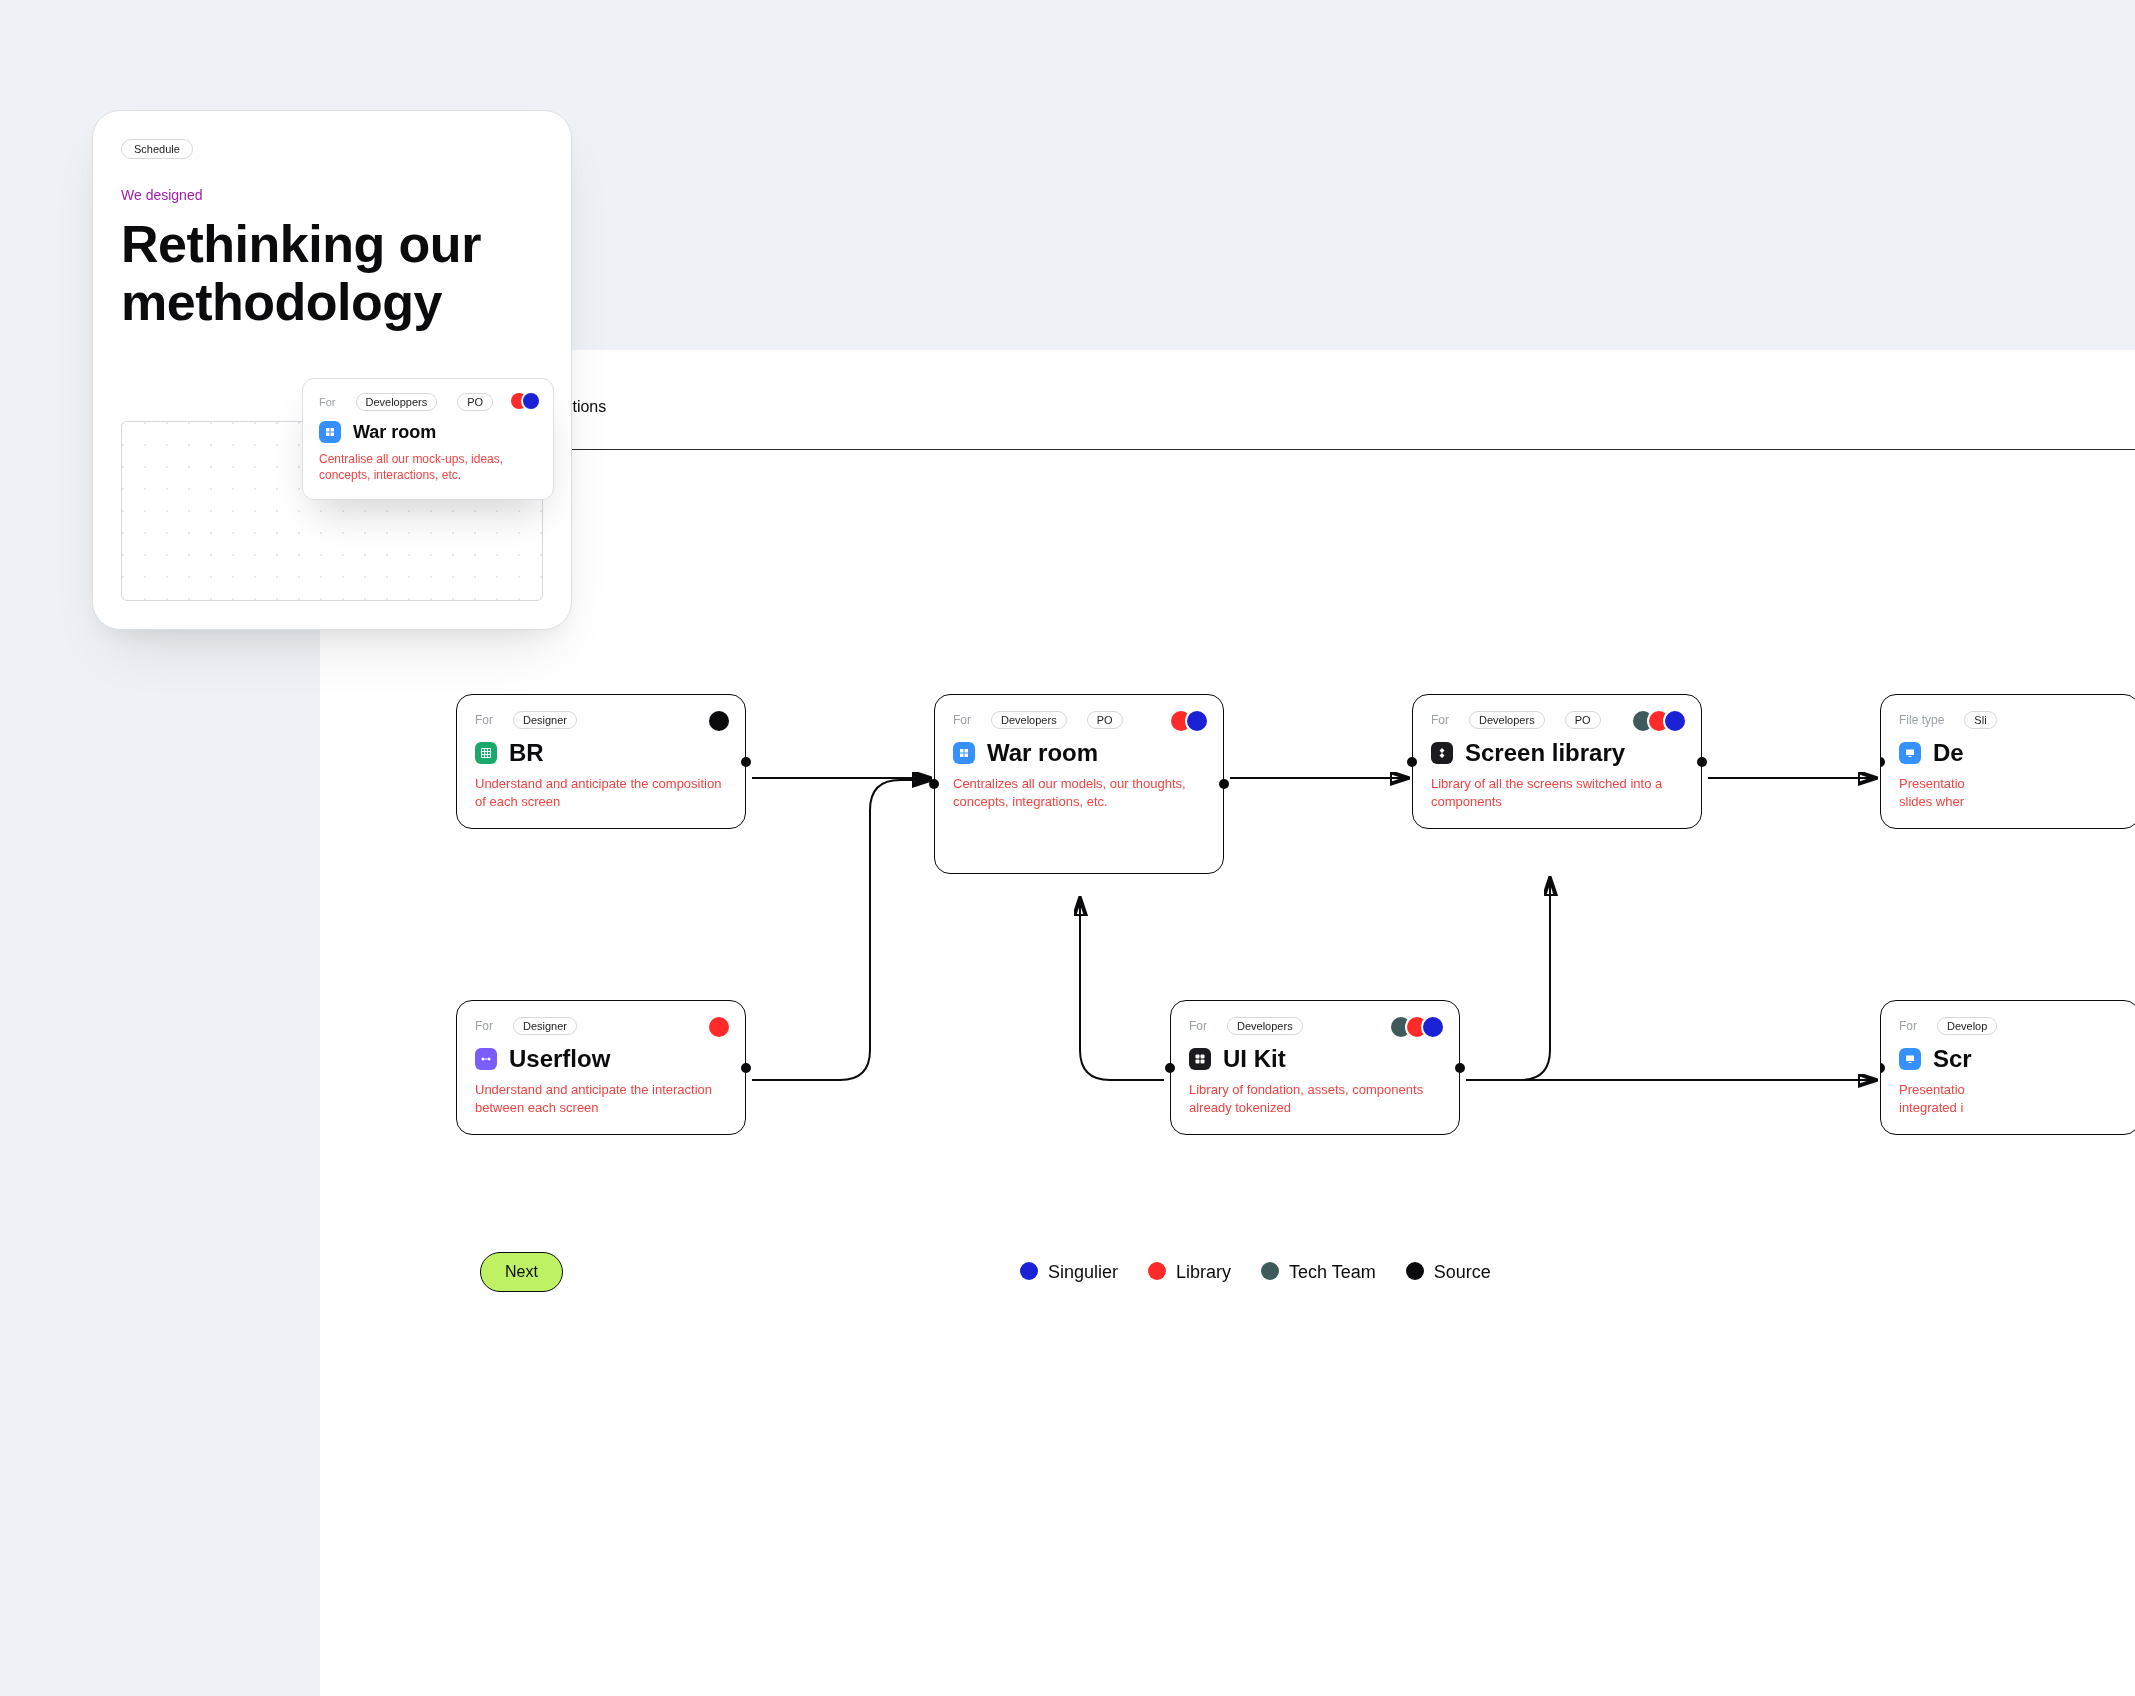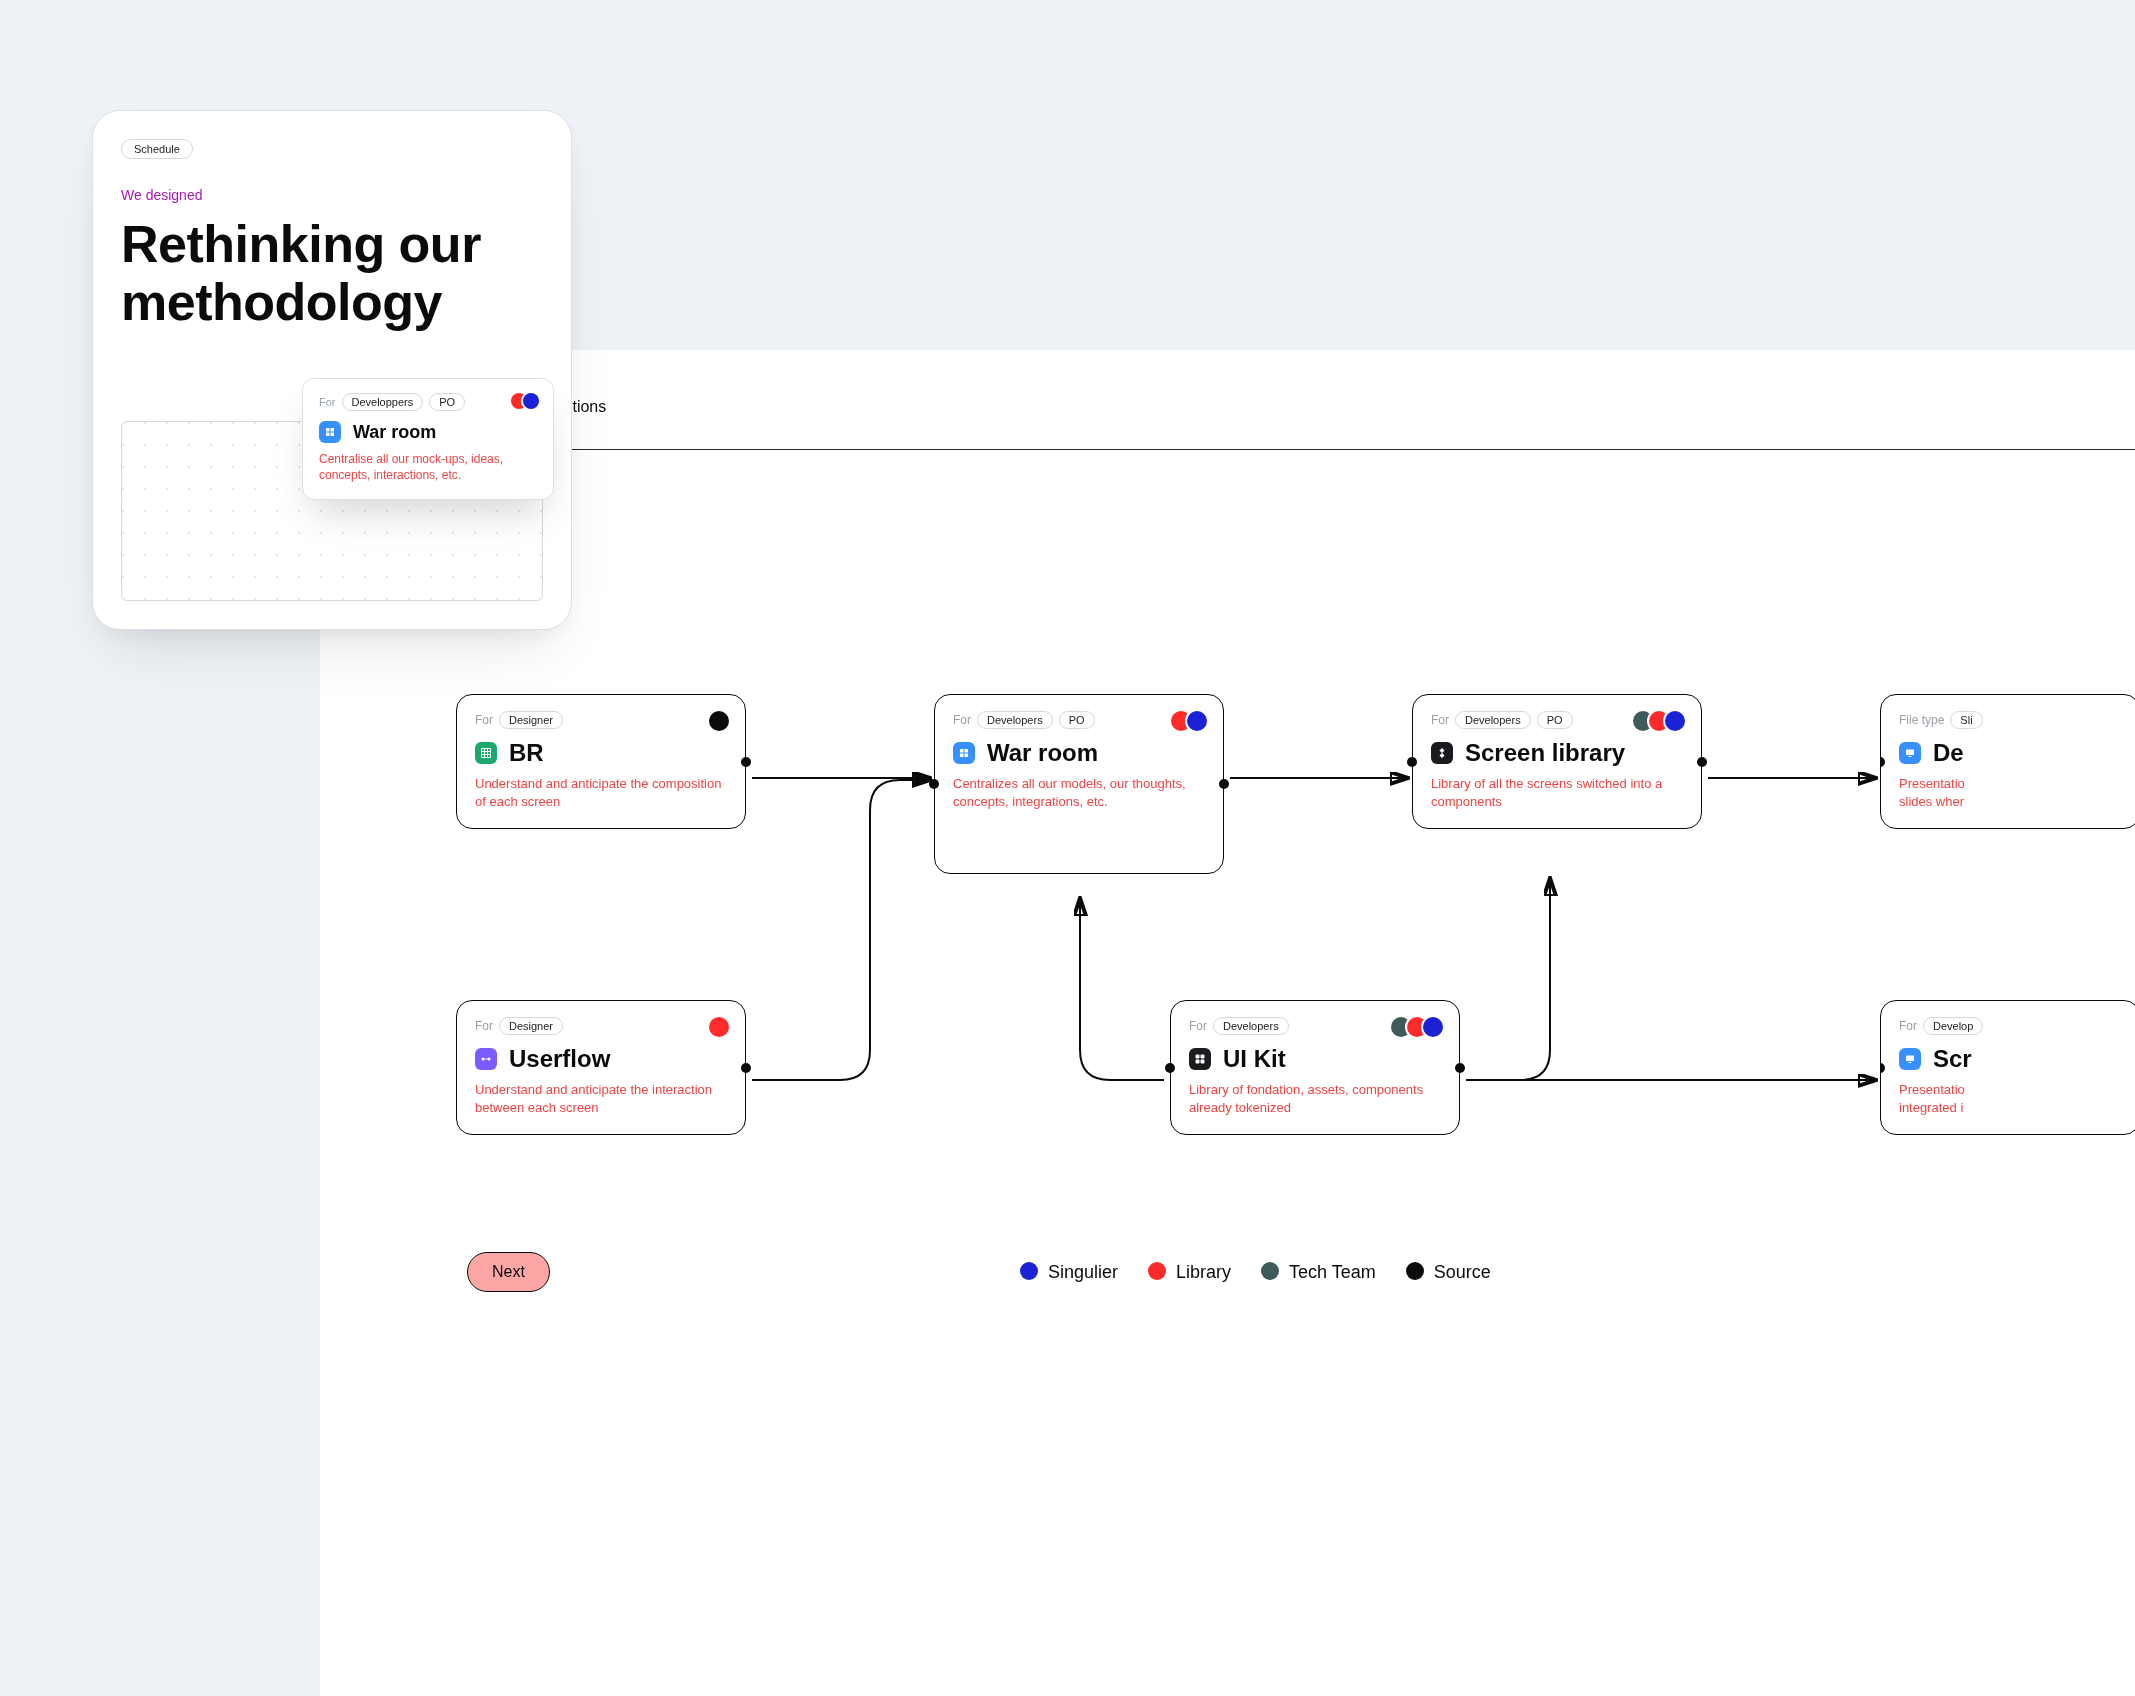--- a/index.html
+++ b/index.html
@@ -86,21 +86,21 @@
     background: #ffffff;
     border: 1px solid #dcdfe4;
     border-radius: 12px;
     box-shadow: 0 22px 40px -12px rgba(0,0,0,0.18);
     padding: 14px 16px 16px 16px;
   }
 
   .for-row {
     display: flex;
     align-items: center;
-    gap: 6px;
+    gap: 20px;
     font-size: 11px;
     color: #9aa0a8;
   }
   .for-label { font-size: 11px; color: #9aa0a8; }
 
   .dots {
     position: absolute;
     top: 14px;
     right: 14px;
     display: flex;
@@ -195,24 +195,24 @@
     display: flex;
     align-items: center;
     gap: 30px;
   }
   .legend-item { display:flex; gap:10px; font-size: 18px; color:#0b0b0d;}
   .legend-item .ldot { width: 18px; height: 18px; border-radius: 50%; }
 
   
   .next-btn {
     position: absolute;
-    left: 467px;
+    left: 480px;
     top: 1252px;
     border: 1.5px solid #0b0b0d;
-    background: #fca5a5;
+    background: #bef264;
     border-radius: 999px;
     padding: 10px 24px;
     font-size: 16px;
     color: #0b0b0d;
     cursor: pointer;
   }
 
   
   .tabstrip {
     position: absolute;

